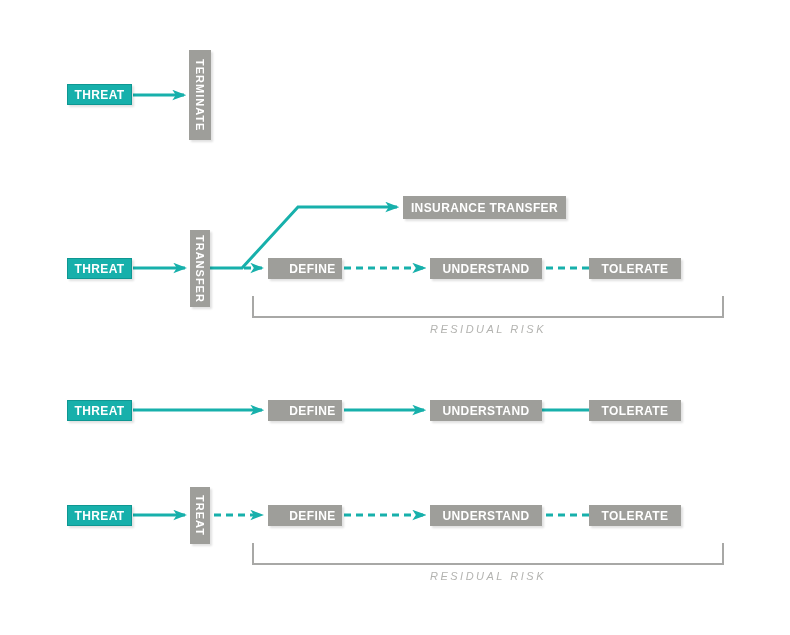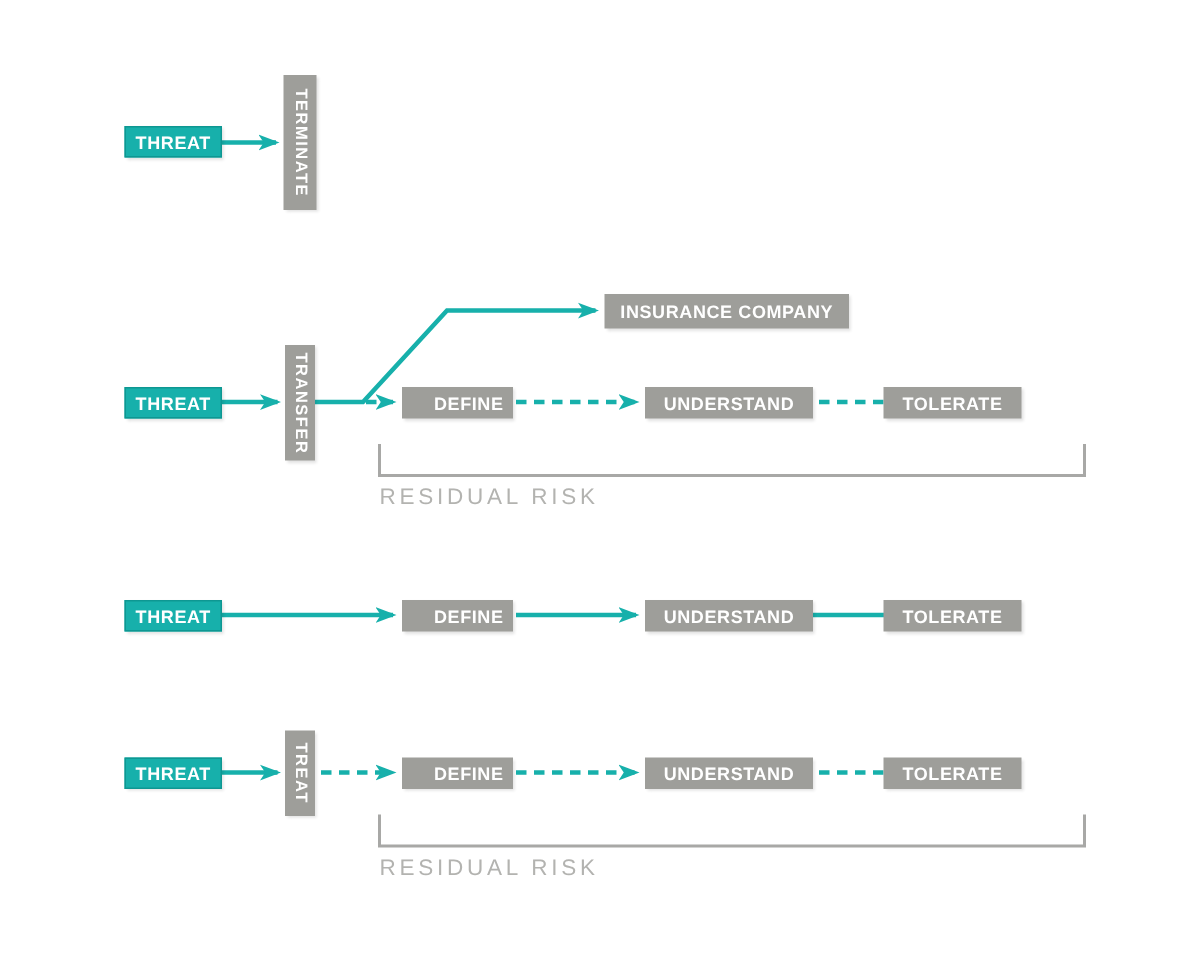--- a/index.html
+++ b/index.html
@@ -17,33 +17,34 @@
   }
   .svg-layer{position:absolute;left:0;top:0;width:790px;height:635px;}
   .box{
     position:absolute;display:flex;align-items:center;justify-content:center;
     font-weight:bold;font-size:12px;color:var(--box_text);
     letter-spacing:0.4px;box-sizing:border-box;
     box-shadow:1.5px 1.5px 2px rgba(0,0,0,0.12);
   }
   .threat{
     background:var(--teal);border:1.5px solid var(--teal_dark);
-    left:67px;width:65px;height:21px;margin-left:16px;
+    left:67px;width:65px;height:21px;
   }
   .step{background:var(--gray_box);height:21px;}
   .vbox{
     background:var(--gray_box);
     writing-mode:vertical-rl;text-orientation:mixed;
     font-size:11px;letter-spacing:1px;
   }
   .wide{background:var(--gray_box);}
   .residual{
-    position:absolute;left:253px;width:470px;text-align:left;
-    color:var(--label_gray);font-size:15px;letter-spacing:2.5px;
+    position:absolute;left:253px;width:470px;text-align:center;
+    color:var(--label_gray);font-size:11px;letter-spacing:2.5px;
     font-weight:normal;
+    font-style:italic;
   }
   .col-define{left:268px;width:74px;padding-left:15px;}
   .col-understand{left:430px;width:112px;}
   .col-tolerate{left:589px;width:92px;}
 </style>
 </head>
 <body>
 
 <div class="canvas">
 
@@ -77,21 +78,21 @@
     <line x1="534" y1="515" x2="617" y2="515" style="stroke:var(--teal)" stroke-width="3" stroke-dasharray="7 5" marker-end="url(#ah)"></line>
 
     <path d="M253,543 L253,564 L723,564 L723,543" fill="none" style="stroke:var(--gray_line)" stroke-width="2"></path>
   </svg>
 
   <div class="box threat" style="top:84px;">THREAT</div>
   <div class="box vbox" style="left:189px;top:50px;width:22px;height:90px;">TERMINATE</div>
 
   <div class="box threat" style="top:258px;">THREAT</div>
   <div class="box vbox" style="left:190px;top:230px;width:20px;height:77px;">TRANSFER</div>
-  <div class="box wide" style="left:403px;top:196px;width:163px;height:23px;">INSURANCE COMPANY</div>
+  <div class="box wide" style="left:403px;top:196px;width:163px;height:23px;">INSURANCE TRANSFER</div>
   <div class="box step col-define" style="top:258px;">DEFINE</div>
   <div class="box step col-understand" style="top:258px;">UNDERSTAND</div>
   <div class="box step col-tolerate" style="top:258px;">TOLERATE</div>
   <div class="residual" style="top:323px;">RESIDUAL RISK</div>
 
   <div class="box threat" style="top:400px;">THREAT</div>
   <div class="box step col-define" style="top:400px;">DEFINE</div>
   <div class="box step col-understand" style="top:400px;">UNDERSTAND</div>
   <div class="box step col-tolerate" style="top:400px;">TOLERATE</div>
 

